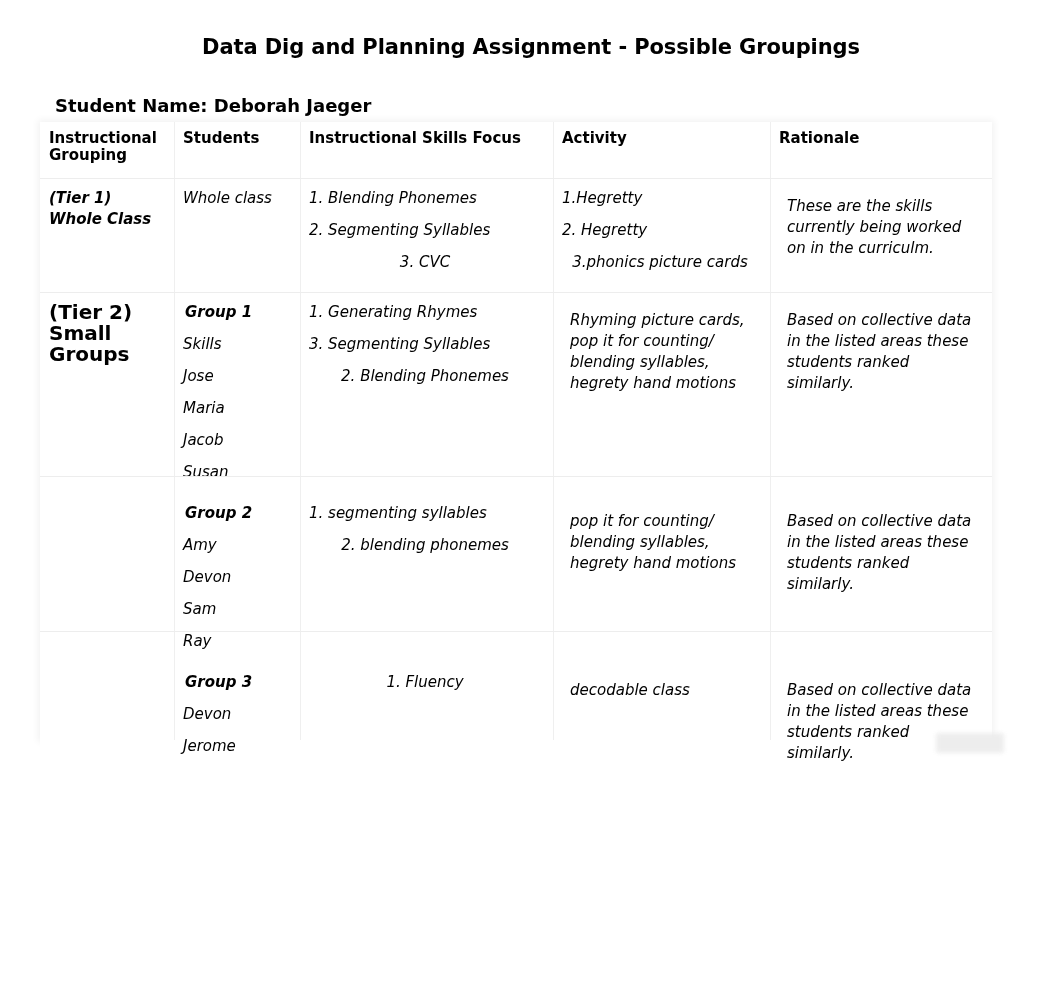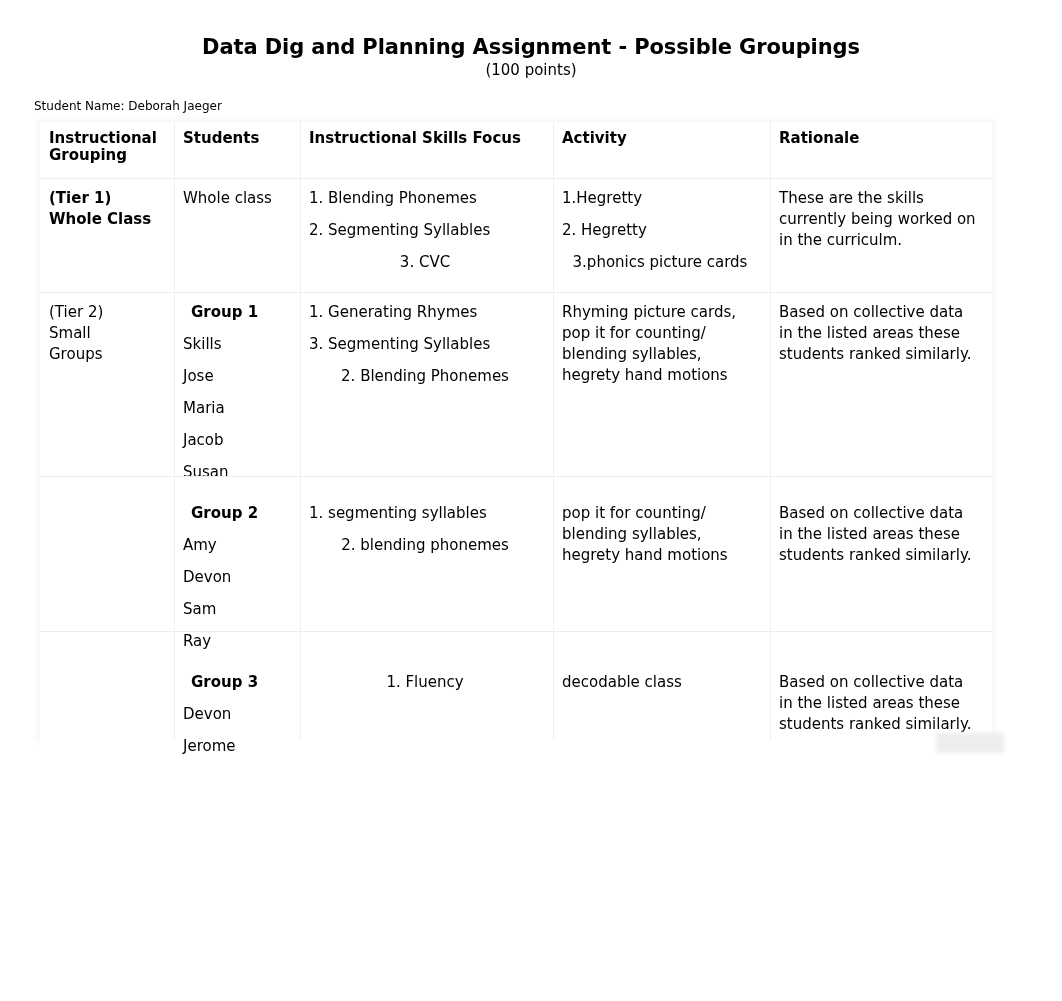--- a/index.html
+++ b/index.html
@@ -42,23 +42,23 @@
     text-align: center;
     font-size: 15px;
     font-weight: normal;
     line-height: 20px;
   }
 
   
   .student-name {
     position: absolute;
     top: 96px;
-    left: 34px;
-    font-size: 12px;
-    font-weight: normal;
+    left: 55px;
+    font-size: 18px;
+    font-weight: bold;
     line-height: 20px;
     white-space: nowrap;
   }
 
   
   .table-wrap {
     position: absolute;
     top: 122px;
     left: 40px;
     width: 952px;
@@ -115,59 +115,60 @@
     line-height: 17px;
     padding: 8px 10px 14px 9px;
   }
   .hdr-row .hdr-cell.first { padding-left: 9px; }
 
   
   .cell {
     font-size: 15px;
     line-height: 21px;
     padding: 10px 12px 10px 9px;
+    font-style: italic;
   }
   .cell.tier {
     font-weight: bold;
     padding-left: 9px;
   }
   .cell p {
     margin: 0 0 11px 0;
   }
   .cell p:last-child { margin-bottom: 0; text-align: center; }
 
   .cell .tight {
     margin: 0;
     line-height: 21px;
   }
 
   .grp-name {
     font-weight: bold;
-    margin: 0 0 11px 8px;
+    margin: 0 0 11px 2px;
   }
   .stu {
     margin: 0 0 11px 0;
   }
   .stu:last-child { margin-bottom: 0; }
 
   .para {
-    margin: 0;
+    margin: 8px;
     line-height: 21px;
   }
 
   
   .row-tier1 td { height: 114px; }
   .row-g1 td { height: 184px; }
   .row-g2 td { height: 155px; }
   .row-g3 td { height: 104px; }
 
   
   .tier-cell {
-    font-weight: normal;
-    font-size: 15px;
+    font-weight: bold;
+    font-size: 20px;
     line-height: 21px;
     padding: 10px 10px 10px 9px;
   }
 
   
   .corner-artifact {
     position: absolute;
     left: 936px;
     top: 733px;
     width: 68px;
@@ -178,21 +179,20 @@
     opacity: 0.9;
   }
 </style>
 </head>
 <body>
 
 <div class="page">
 
   <div class="doc-title">Data Dig and Planning Assignment - Possible Groupings</div>
 
-  <div class="doc-subtitle">(100 points)</div>
 
   <div class="student-name">Student Name: Deborah Jaeger</div>
 
   <div class="table-wrap">
 
     <table class="grouping-table">
       <colgroup>
         <col class="c-grouping">
         <col class="c-students">
         <col class="c-skills">

